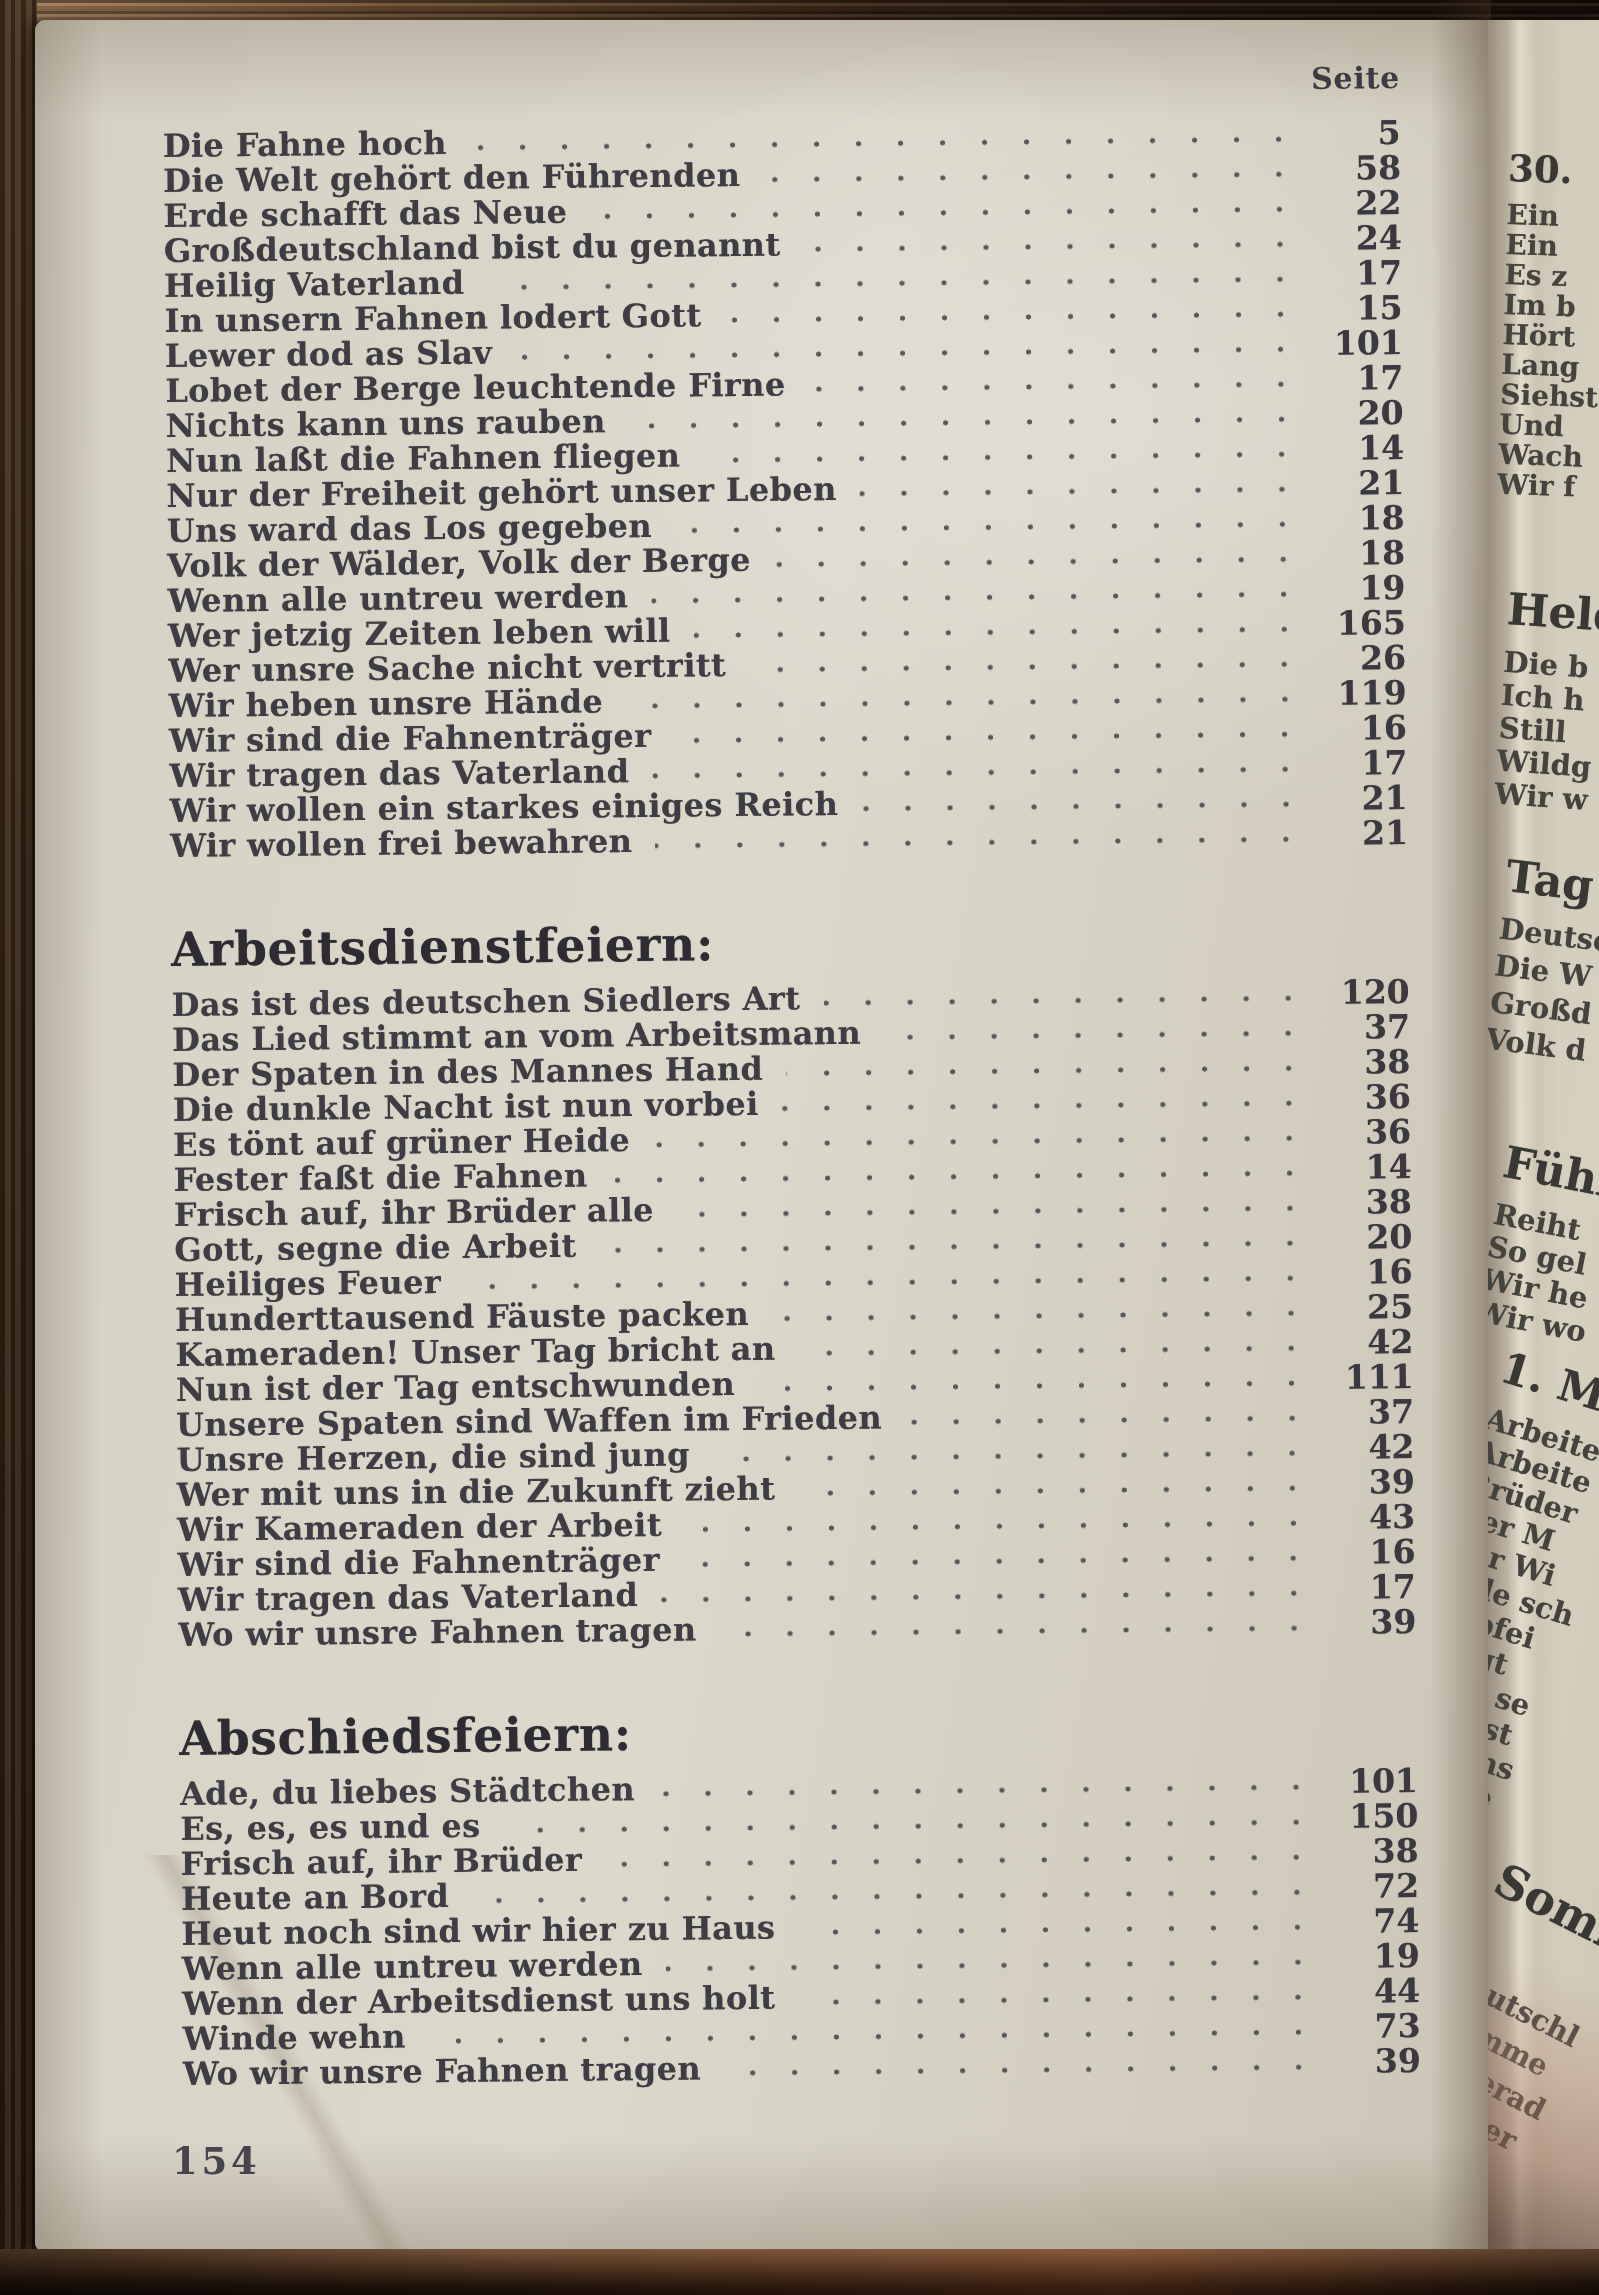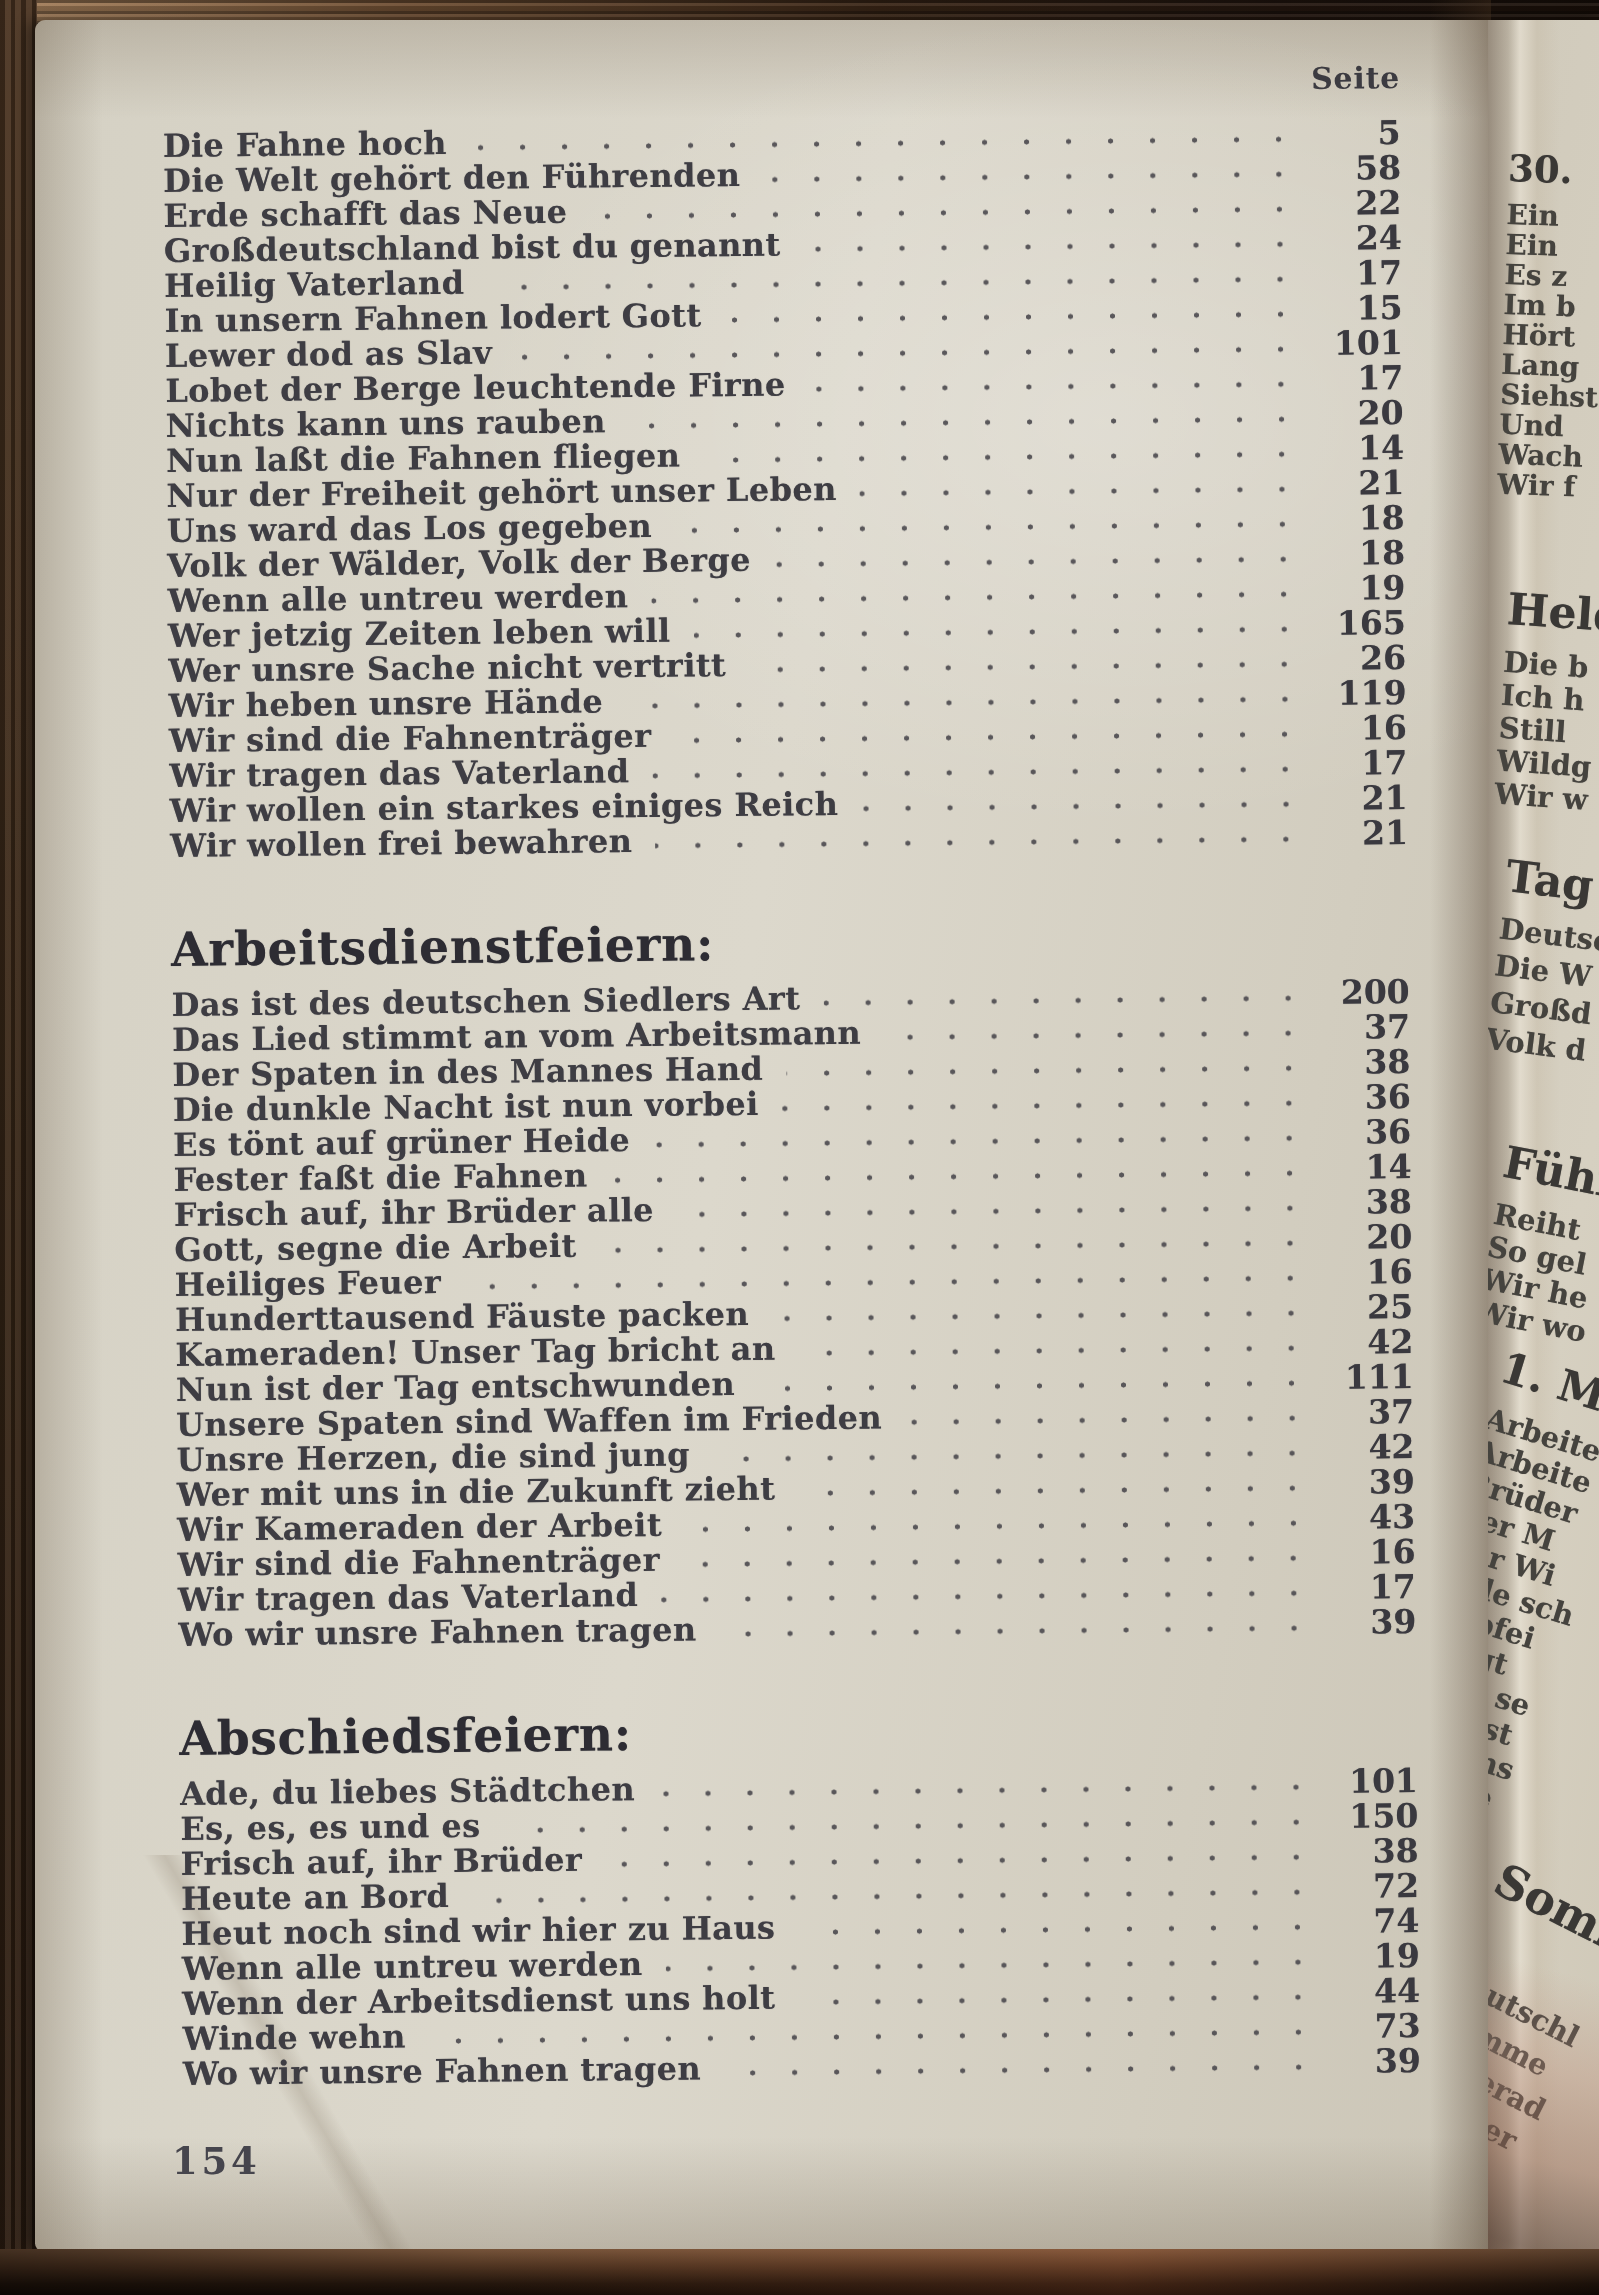--- a/index.html
+++ b/index.html
@@ -227,21 +227,21 @@
         </div>
         <div class="entry">
           <span class="t">Wir wollen frei bewahren</span>
           <span class="dots"></span>
           <span class="num">21</span>
         </div>
         <div class="heading">Arbeitsdienstfeiern:</div>
         <div class="entry">
           <span class="t">Das ist des deutschen Siedlers Art</span>
           <span class="dots"></span>
-          <span class="num">200</span>
+          <span class="num">120</span>
         </div>
         <div class="entry">
           <span class="t">Das Lied stimmt an vom Arbeitsmann</span>
           <span class="dots"></span>
           <span class="num">37</span>
         </div>
         <div class="entry">
           <span class="t">Der Spaten in des Mannes Hand</span>
           <span class="dots"></span>
           <span class="num">38</span>

